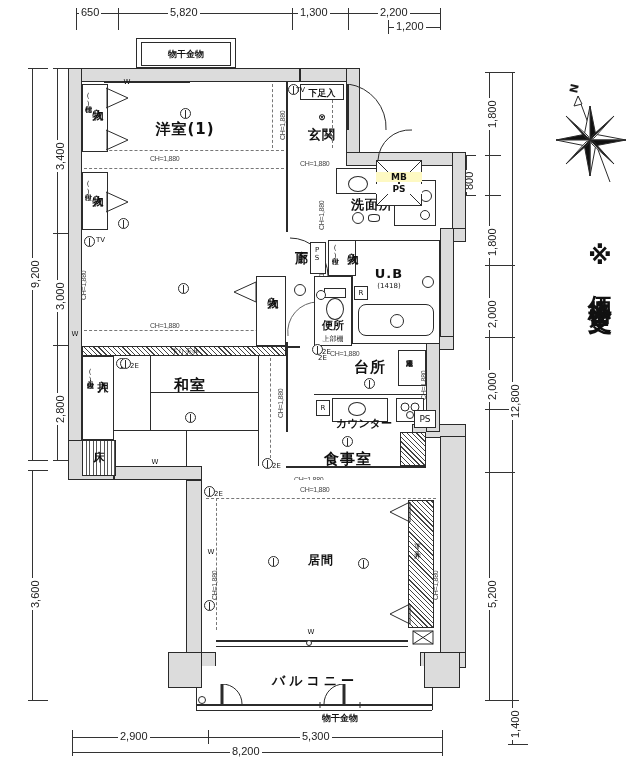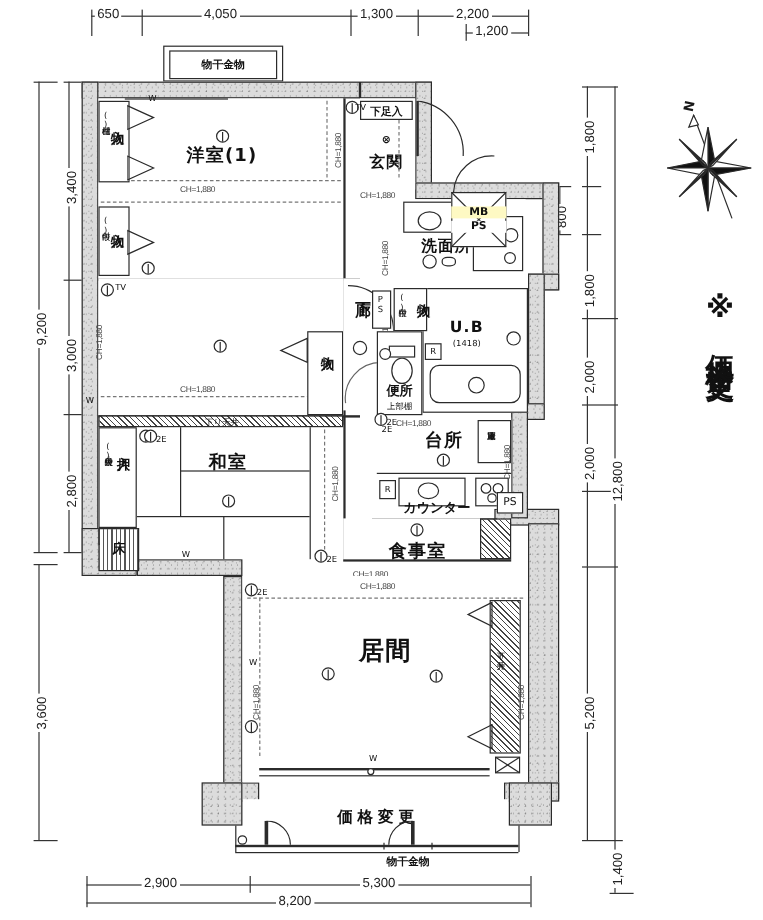--- a/index.html
+++ b/index.html
@@ -112,21 +112,21 @@
     <div class="tick v" style="left:118px; top:8px;  height:22px;"></div>
     <div class="tick v" style="left:292px; top:8px;  height:22px;"></div>
     <div class="tick v" style="left:348px; top:8px;  height:22px;"></div>
     <div class="tick v" style="left:440px; top:8px;  height:22px;"></div>
     <div class="tick v" style="left:388px; top:20px; height:14px;"></div>
 
     <div class="dimline h" style="left:76px; top:13px; width:364px;"></div>
     <div class="dimline h" style="left:388px; top:27px; width:52px;"></div>
 
     <div class="dimtext" style="left:79px;  top:6px;">650</div>
-    <div class="dimtext" style="left:168px; top:6px;">4,050</div>
+    <div class="dimtext" style="left:168px; top:6px;">5,820</div>
     <div class="dimtext" style="left:298px; top:6px;">1,300</div>
     <div class="dimtext" style="left:378px; top:6px;">2,200</div>
     <div class="dimtext" style="left:394px; top:20px;">1,200</div>
   </div>
 
   <div>
     <div class="dimline v" style="left:57px; top:68px; height:392px;"></div>
     <div class="dimline v" style="left:32px; top:68px; height:392px;"></div>
     <div class="dimline v" style="left:32px; top:470px; height:230px;"></div>
 
@@ -389,21 +389,21 @@
     <div class="room" style="left:414px;top:410px;width:22px;height:18px;"></div>
     <div class="rlabel tiny" style="left:414px;top:414px;width:22px;font-size:9px;">PS</div>
     <div class="hatch" style="left:400px;top:432px;width:26px;height:34px;"></div>
 
     <div class="roomplain" style="left:286px;top:432px;width:114px;height:34px;"></div>
     <div class="rlabel big" style="left:310px;top:450px;width:76px;">食事室</div>
     <div class="lightsym" style="left:342px;top:436px;"></div>
     <div class="ch" style="left:294px;top:476px;">CH=1,880</div>
 
     <div class="roomplain" style="left:202px;top:480px;width:238px;height:172px;"></div>
-    <div class="rlabel big" style="left:286px;top:528px;width:70px;font-size:21px;">居間</div>
+    <div class="rlabel big" style="left:286px;top:552px;width:70px;font-size:12px;">居間</div>
     <div class="lightsym" style="left:268px;top:556px;"></div>
     <div class="lightsym" style="left:358px;top:558px;"></div>
     <div class="ch" style="left:300px;top:486px;">CH=1,880</div>
     <div class="dash h" style="left:206px;top:498px;width:230px;"></div>
     <div class="dash v" style="left:216px;top:498px;height:132px;"></div>
     <div class="rlabel tiny" style="left:206px;top:548px;width:10px;">W</div>
     <div class="ch vert" style="left:211px;top:600px;">CH=1,880</div>
     <div class="lightsym" style="left:204px;top:600px;"></div>
 
     <div class="hatch" style="left:408px;top:500px;width:26px;height:128px;"></div>
@@ -417,21 +417,21 @@
     <div class="line2 h" style="left:216px;top:640px;width:192px;"></div>
     <div class="line h" style="left:216px;top:646px;width:192px;"></div>
     <div class="rlabel tiny" style="left:306px;top:628px;width:10px;">W</div>
     <div class="circ" style="left:306px;top:640px;width:6px;height:6px;"></div>
 
     <div class="roomplain" style="left:202px;top:666px;width:222px;height:44px;"></div>
     <div class="line2 h" style="left:196px;top:704px;width:236px;"></div>
     <div class="line h" style="left:196px;top:710px;width:236px;"></div>
     <div class="line v" style="left:196px;top:666px;height:44px;"></div>
     <div class="line v" style="left:432px;top:666px;height:44px;"></div>
-    <div class="rlabel mid" style="left:240px;top:672px;width:150px;letter-spacing:4px;">価格変更</div>
+    <div class="rlabel mid" style="left:240px;top:672px;width:150px;letter-spacing:4px;">バルコニー</div>
     <svg class="abs" style="left:214px;top:684px;width:200px;height:24px;">
       <line x1="8" y1="0" x2="8" y2="20" stroke="#2b2b2b" stroke-width="3"></line>
       <path d="M8,0 A20,20 0 0 1 28,20" fill="none" stroke="#2b2b2b" stroke-width="1"></path>
       <line x1="130" y1="0" x2="130" y2="20" stroke="#2b2b2b" stroke-width="3"></line>
       <path d="M130,0 A20,20 0 0 0 110,20" fill="none" stroke="#2b2b2b" stroke-width="1"></path>
     </svg>
     <div class="circ" style="left:198px;top:696px;width:8px;height:8px;"></div>
     <div class="rlabel xs" style="left:300px;top:712px;width:80px;">物干金物</div>
     <svg class="abs" style="left:300px;top:702px;width:80px;height:10px;">
       <line x1="20" y1="0" x2="20" y2="6" stroke="#2b2b2b" stroke-width="1"></line>

